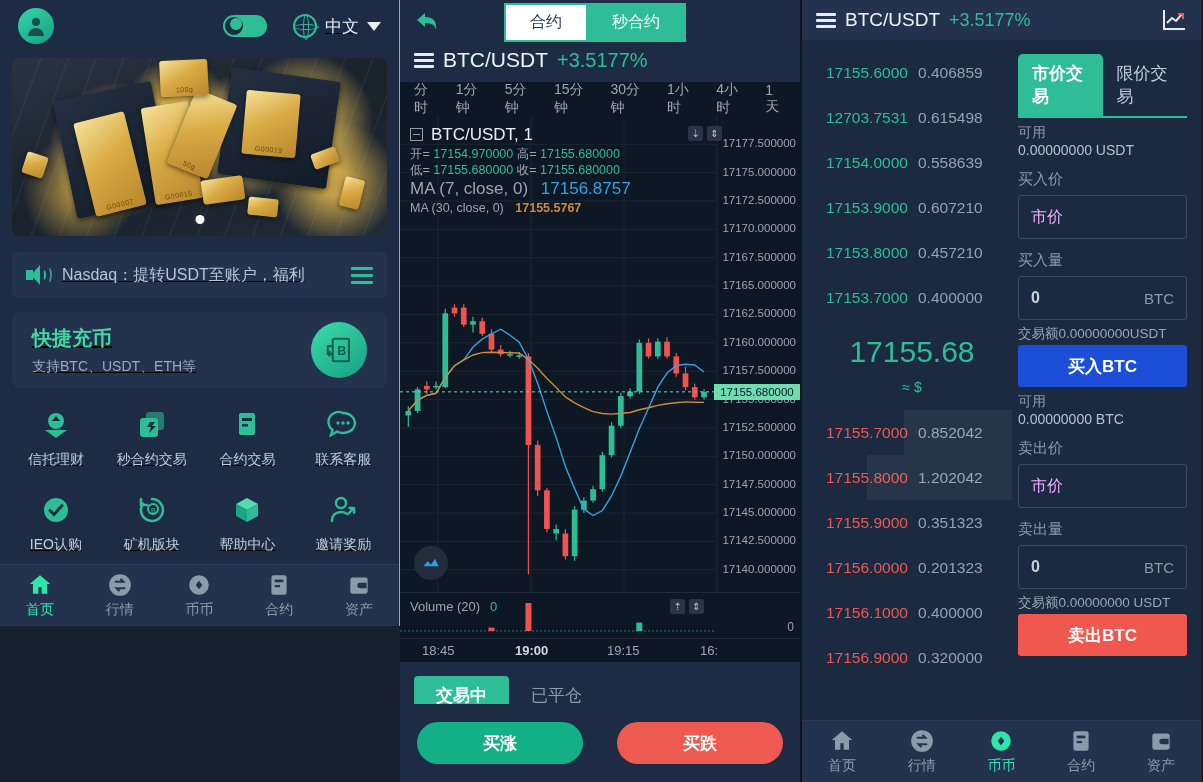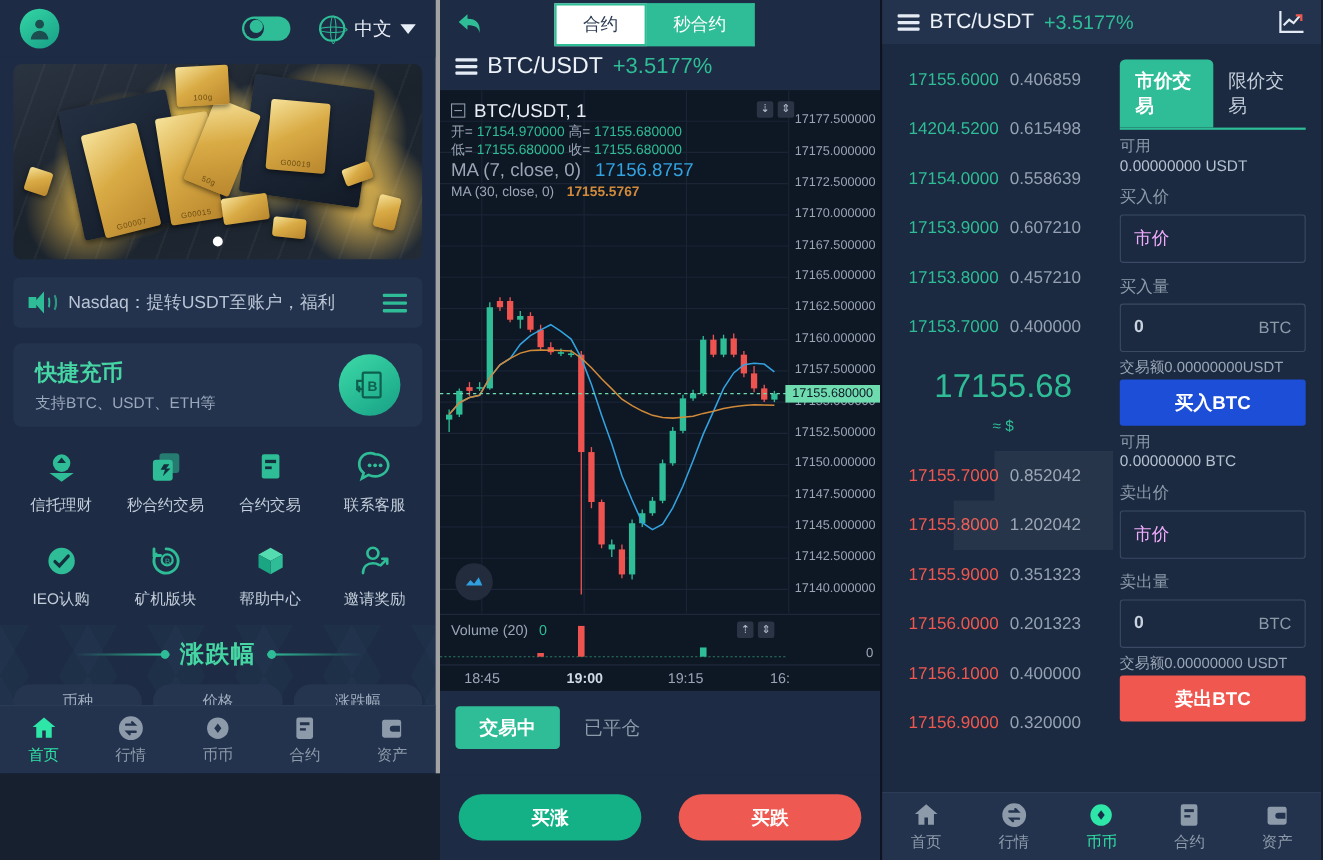--- a/index.html
+++ b/index.html
@@ -6,25 +6,26 @@
   html, body {
     width: 1203px; height: 782px;
     background: #16202f;
     font-family: "Liberation Sans", "DejaVu Sans", sans-serif;
     overflow: hidden;
   }
   .app { display: flex; width: 1203px; height: 782px; }
 
   
   .panel-home {
-    width: 400px; height: 703px;
+    width: 400px; height: 626px;
     background: #1d2c44;
     position: relative;
-    border-right: 4px solid #a3a3a3;
+    border-right: 1px solid #a3a3a3;
     overflow: hidden;
+    text-decoration: underline;
   }
   .home-topbar {
     height: 52px; display: flex; align-items: center;
     padding: 0 18px; background: #1d2c44;
   }
   .avatar {
     width: 36px; height: 36px; border-radius: 50%;
     background: linear-gradient(145deg,#34d6a5,#179e86);
     display: flex; align-items: center; justify-content: center;
   }
@@ -504,20 +505,30 @@
     <div class="pair-row">
       <div class="hamburger-th">
           <span></span>
           <span></span>
           <span></span>
         </div>
       <span class="pair-name">BTC/USDT</span>
       <span class="pair-chg">+3.5177%</span>
     </div>
 
+    <div class="tf-bar">
+      <span class="tf">分时</span>
+      <span class="tf">1分钟</span>
+      <span class="tf">5分钟</span>
+      <span class="tf">15分钟</span>
+      <span class="tf">30分钟</span>
+      <span class="tf">1小时</span>
+      <span class="tf">4小时</span>
+      <span class="tf">1天</span>
+    </div>
 
     <div class="chart-body">
       <svg class="chart-svg" id="candle-svg" width="402" height="476" viewBox="0 0 402 476">
           <line x1="0" y1="28.1875" x2="316" y2="28.1875" stroke="#1b2536" stroke-width="1"></line>
           <line x1="0" y1="56.5625" x2="316" y2="56.5625" stroke="#1b2536" stroke-width="1"></line>
           <line x1="0" y1="84.9375" x2="316" y2="84.9375" stroke="#1b2536" stroke-width="1"></line>
           <line x1="0" y1="113.3125" x2="316" y2="113.3125" stroke="#1b2536" stroke-width="1"></line>
           <line x1="0" y1="141.6875" x2="316" y2="141.6875" stroke="#1b2536" stroke-width="1"></line>
           <line x1="0" y1="170.0625" x2="316" y2="170.0625" stroke="#1b2536" stroke-width="1"></line>
           <line x1="0" y1="198.4375" x2="316" y2="198.4375" stroke="#1b2536" stroke-width="1"></line>
@@ -716,21 +727,21 @@
     </div>
 
     <div class="trade-body">
 
       <div class="orderbook">
         <div class="ob-row">
           <div class="ob-price bid">17155.6000</div>
           <div class="ob-amt">0.406859</div>
         </div>
         <div class="ob-row">
-          <div class="ob-price bid">14204.5200</div>
+          <div class="ob-price bid">12703.7531</div>
           <div class="ob-amt">0.615498</div>
         </div>
         <div class="ob-row">
           <div class="ob-price bid">17154.0000</div>
           <div class="ob-amt">0.558639</div>
         </div>
         <div class="ob-row">
           <div class="ob-price bid">17153.9000</div>
           <div class="ob-amt">0.607210</div>
         </div>

